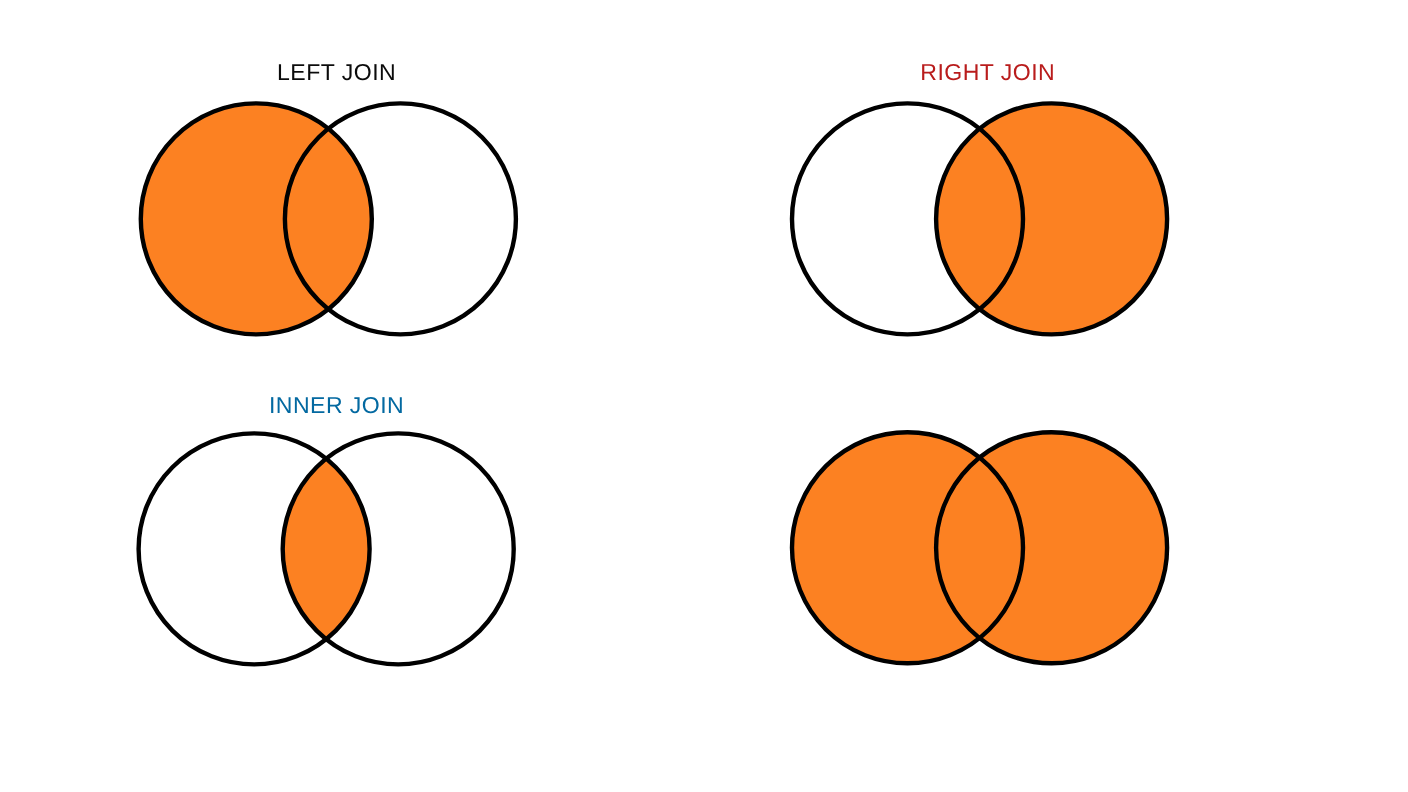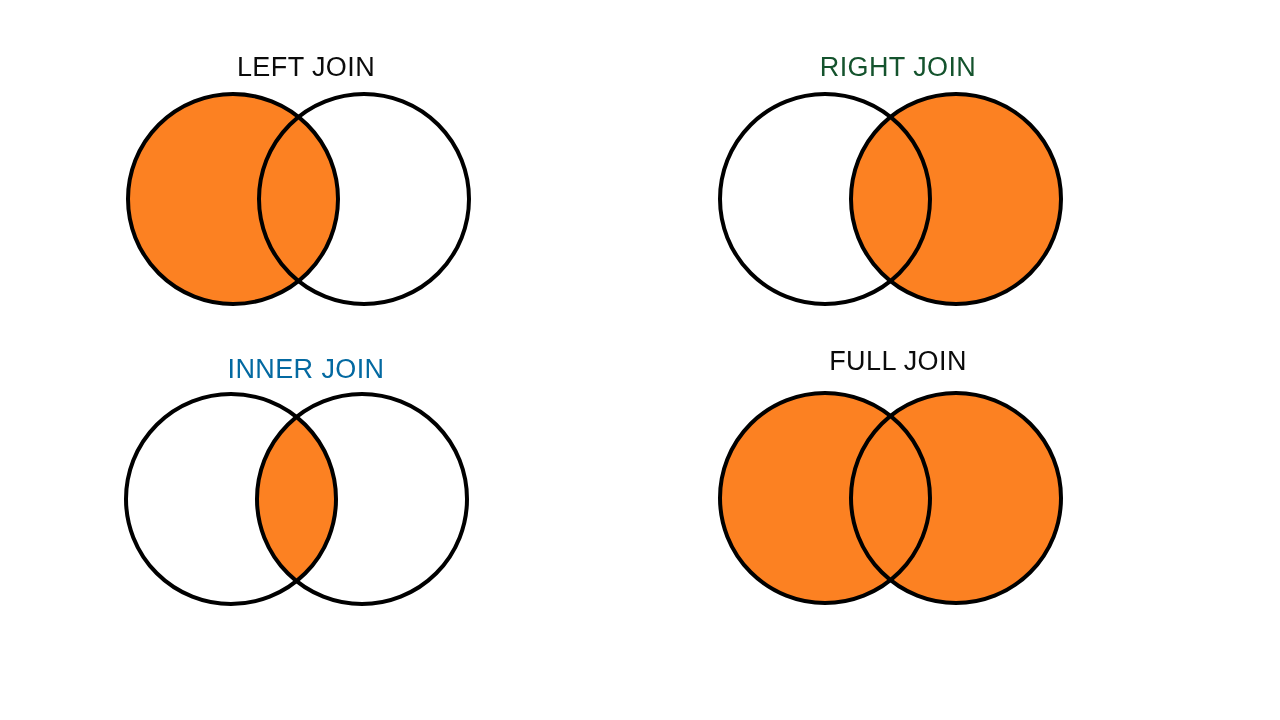--- a/index.html
+++ b/index.html
@@ -24,21 +24,21 @@
   .venn-panel {
     position: absolute;
   }
   .venn-title {
     position: absolute;
     top: 0;
     left: 0;
     width: 100%;
     text-align: center;
     font-family: "Liberation Sans", sans-serif;
-    font-size: 27px;
+    font-size: 21px;
     font-weight: 400;
     letter-spacing: 0.4px;
     color: #0b0b0b;
     line-height: 34px;
     white-space: nowrap;
   }
   .venn-figure {
     position: absolute;
     left: 0;
   }
@@ -88,21 +88,21 @@
           <circle cx="258" cy="113" r="105" fill="#fc8122" stroke="none"></circle>
         </g>
 
         <circle cx="127" cy="113" r="105" fill="none" stroke="#000000" stroke-width="4"></circle>
         <circle cx="258" cy="113" r="105" fill="none" stroke="#000000" stroke-width="4"></circle>
       </svg>
     </div>
   </div>
 
   <div class="venn-panel" id="panel-right-join">
-    <div class="venn-title" style="color: #14532d;">RIGHT JOIN</div>
+    <div class="venn-title" style="color: #b91c1c;">RIGHT JOIN</div>
     <div class="venn-figure">
       <svg width="400" height="230" viewBox="0 0 400 230" xmlns="http://www.w3.org/2000/svg">
         <defs>
           <clipPath id="clip-rj-left">
               <circle cx="127" cy="113" r="105"></circle>
             </clipPath>
         </defs>
 
         <circle cx="127" cy="113" r="105" fill="#ffffff" stroke="none"></circle>
 
@@ -135,21 +135,20 @@
           <circle cx="256" cy="113" r="105" fill="#fc8122" stroke="none"></circle>
         </g>
 
         <circle cx="125" cy="113" r="105" fill="none" stroke="#000000" stroke-width="4"></circle>
         <circle cx="256" cy="113" r="105" fill="none" stroke="#000000" stroke-width="4"></circle>
       </svg>
     </div>
   </div>
 
   <div class="venn-panel" id="panel-full-join">
-    <div class="venn-title" style="color: rgb(11, 11, 11);">FULL JOIN</div>
     <div class="venn-figure">
       <svg width="400" height="230" viewBox="0 0 400 230" xmlns="http://www.w3.org/2000/svg">
 
         <circle cx="127" cy="110" r="105" fill="#fc8122" stroke="none"></circle>
         <circle cx="258" cy="110" r="105" fill="#fc8122" stroke="none"></circle>
         <circle cx="258" cy="110" r="105" fill="#fc8122" stroke="none"></circle>
 
         <circle cx="127" cy="110" r="105" fill="none" stroke="#000000" stroke-width="4"></circle>
         <circle cx="258" cy="110" r="105" fill="none" stroke="#000000" stroke-width="4"></circle>
       </svg>

